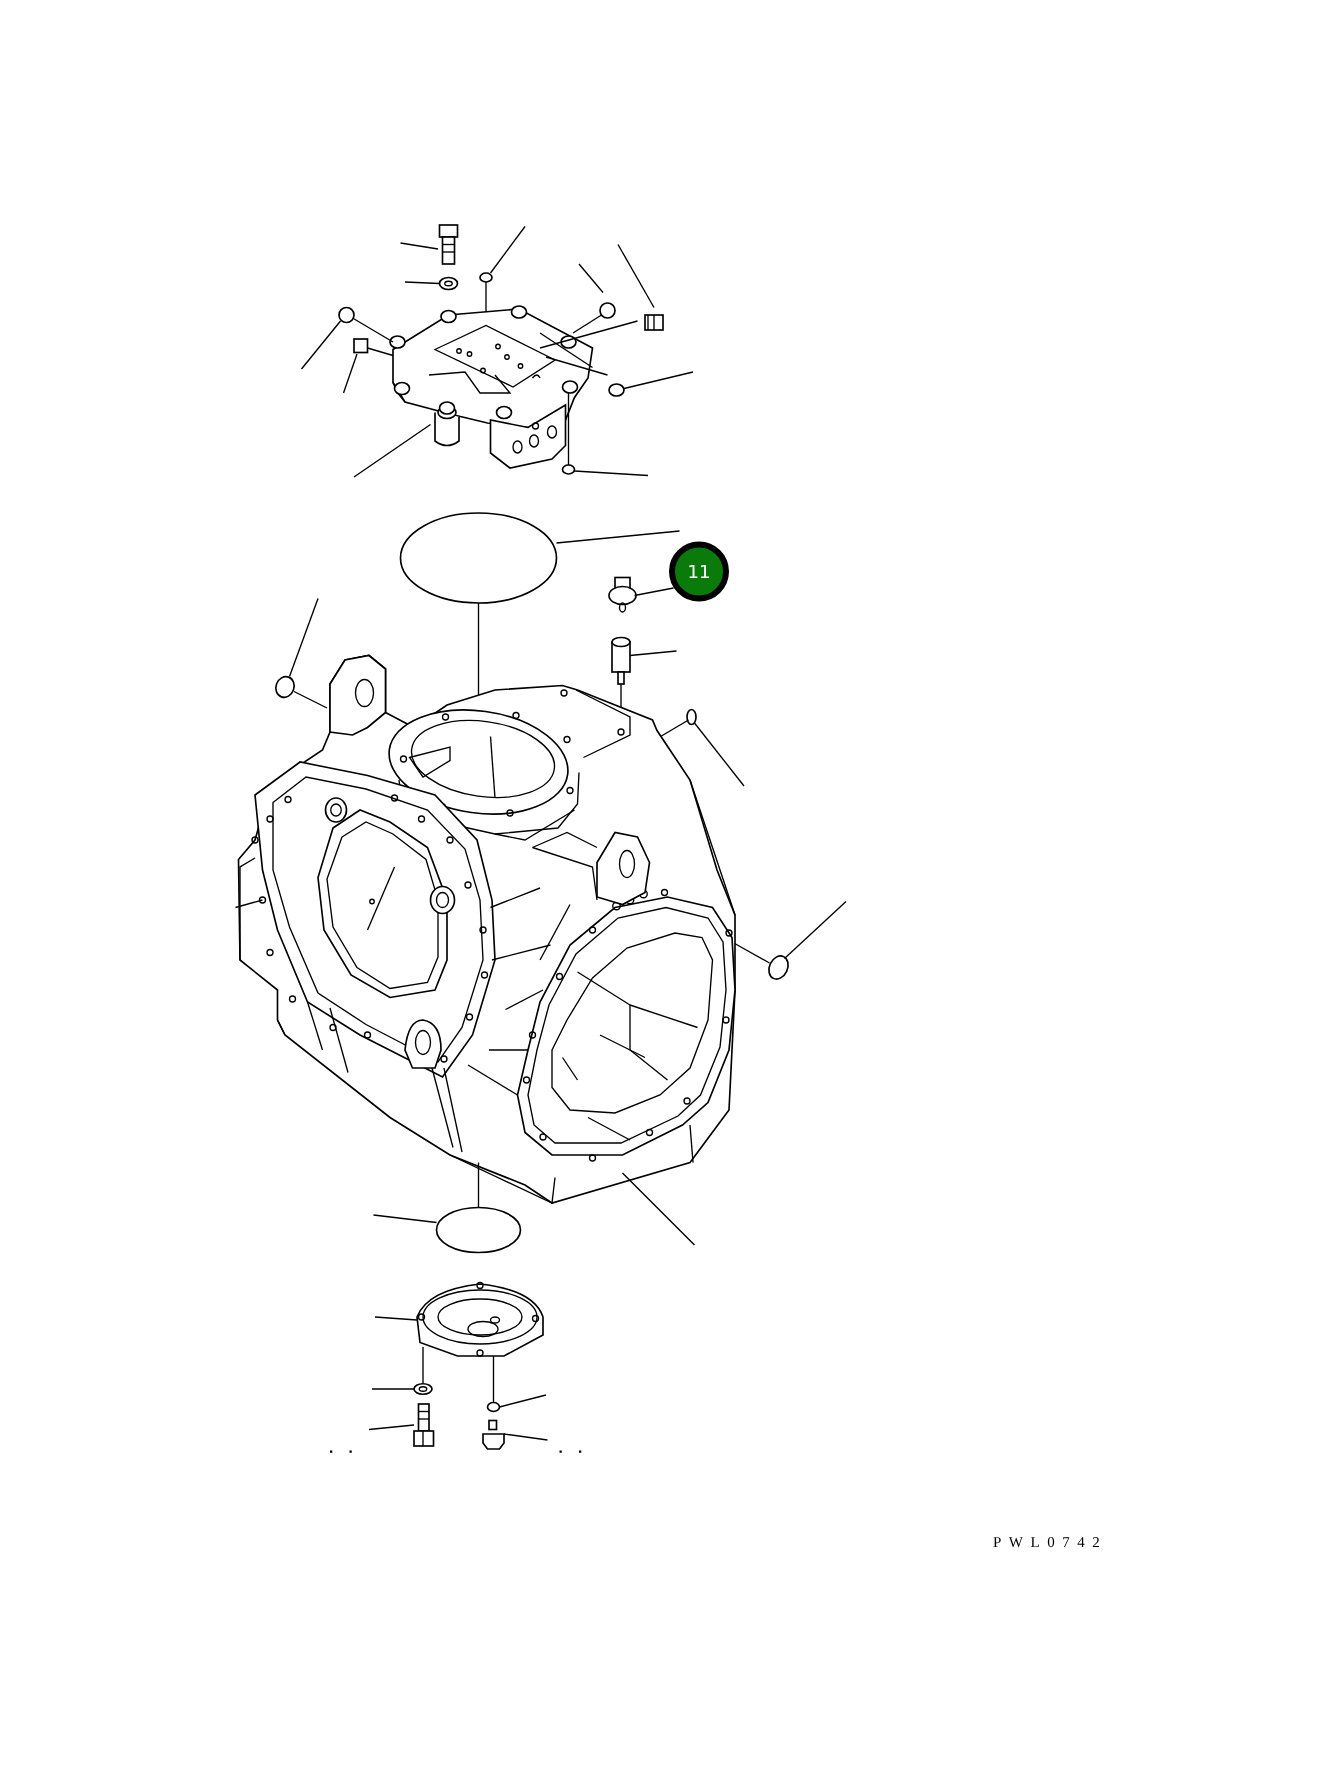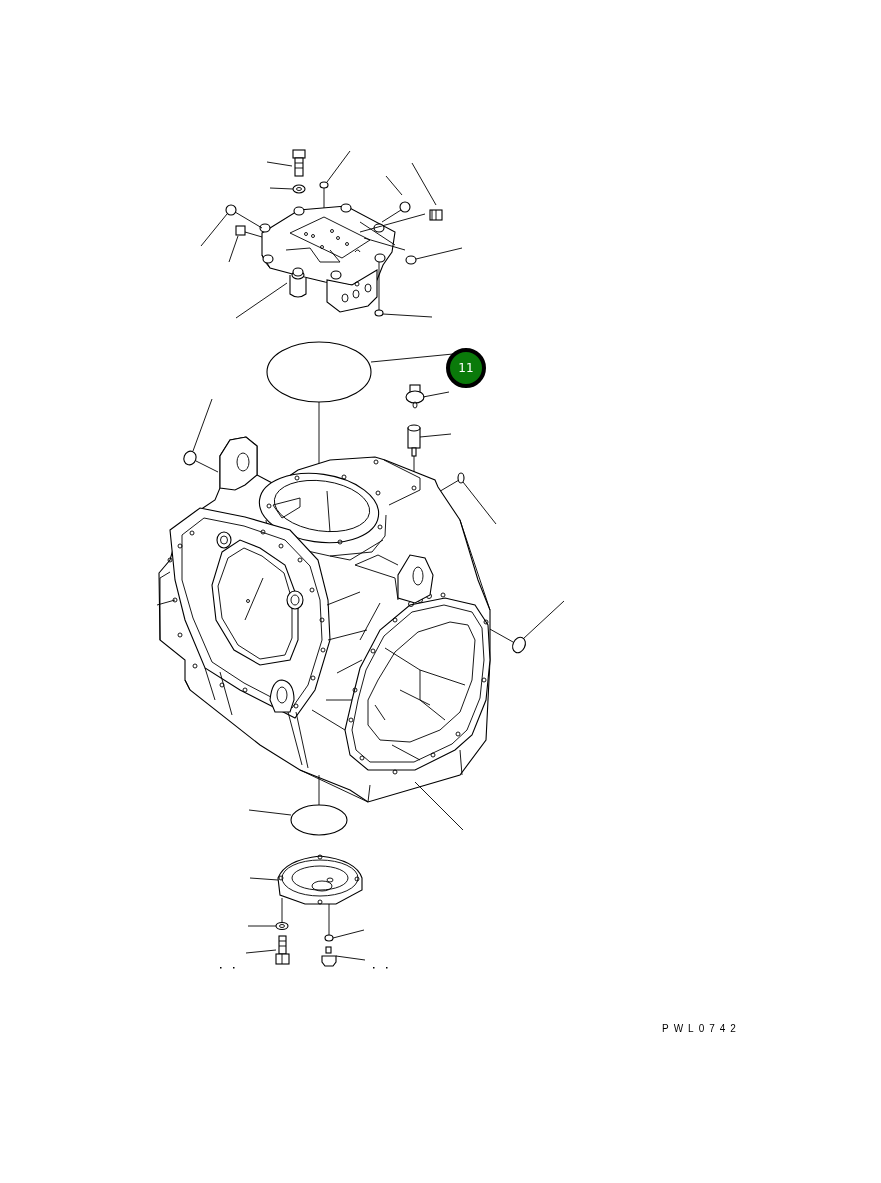--- a/index.html
+++ b/index.html
@@ -1,21 +1,21 @@
 <!DOCTYPE html>
 <html><head>
   <meta charset="utf-8">
   <style>
     html, body { margin: 0; padding: 0; background: #ffffff; }
     body { width: 881px; height: 1183px; position: relative; overflow: hidden; font-family: "DejaVu Sans Mono", monospace; }
     #diagram { position: absolute; left: 0; top: 0; width: 881px; height: 1183px; }
     svg .lnf { stroke: #000; stroke-width: 1.1; fill: #fff; }
     svg .thin { stroke: #000; stroke-width: 0.9; fill: none; }
-    .callout { position: absolute; left: 446px; top: 348px; width: 40px; height: 40px; border-radius: 50%; box-sizing: border-box; border: 4px solid #c4b5fd; display: flex; align-items: center; justify-content: center; color: #fff; font-family: "DejaVu Sans", sans-serif; font-size: 12px; cursor: pointer; }
-    .code { position: absolute; left: 662px; top: 1023px; font-family: Liberation Sans, sans-serif; font-size: 10px; letter-spacing: 5px; color: #000; }
+    .callout { position: absolute; left: 446px; top: 361px; width: 40px; height: 40px; border-radius: 50%; box-sizing: border-box; border: 4px solid #c4b5fd; display: flex; align-items: center; justify-content: center; color: #fff; font-family: "DejaVu Sans", sans-serif; font-size: 12px; cursor: pointer; }
+    .code { position: absolute; left: 662px; top: 1023px; font-family: Liberation Serif, serif; font-size: 10px; letter-spacing: 5px; color: #000; }
   </style>
 </head>
 <body>
 
 <div>
 <svg id="diagram" viewBox="0 0 881 1183" xmlns="http://www.w3.org/2000/svg">
 
   <g>
 
     <rect class="lnf" x="293" y="150" width="12" height="8"></rect>

